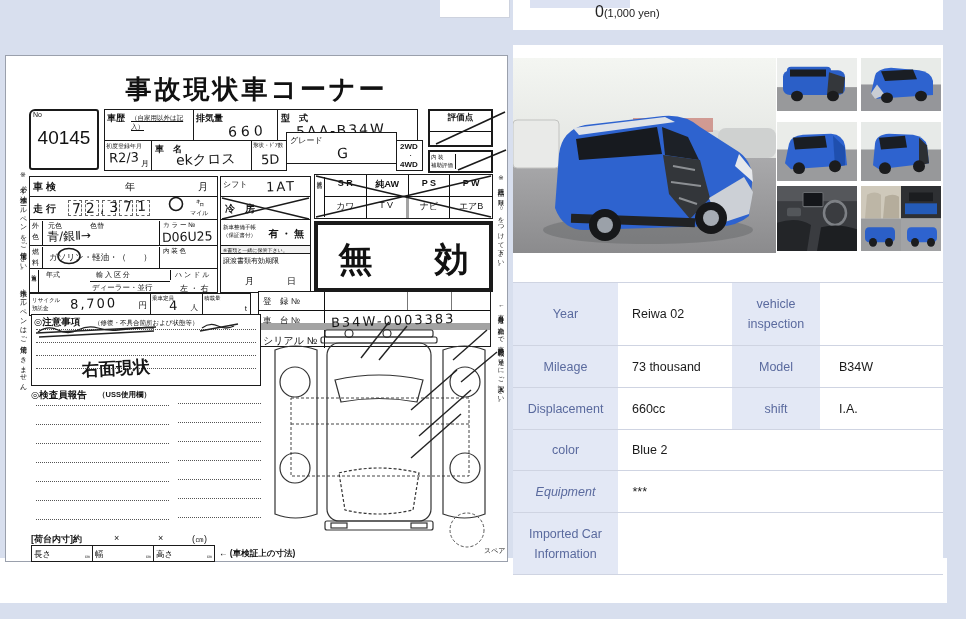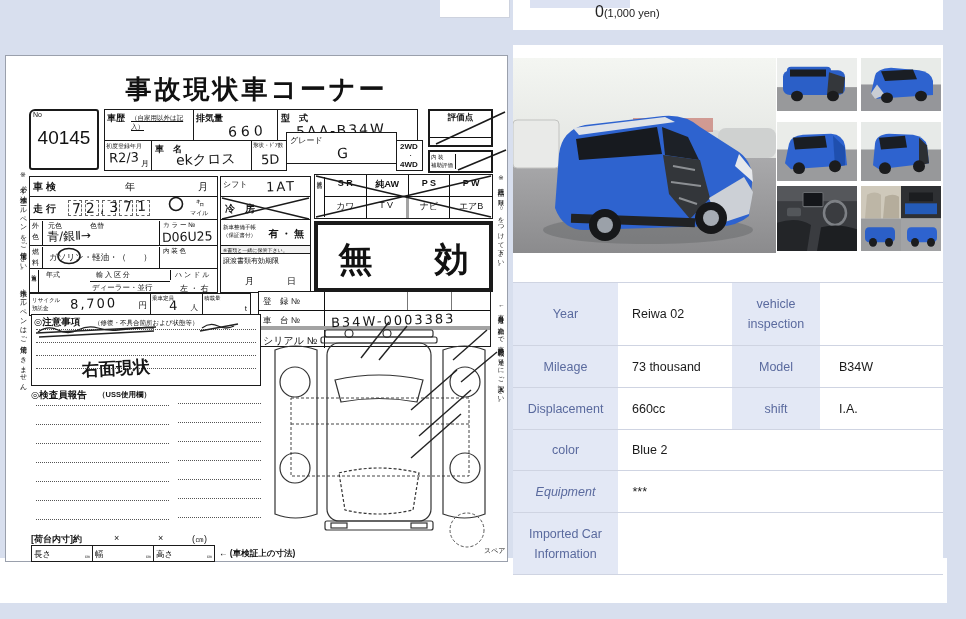--- a/index.html
+++ b/index.html
@@ -105,21 +105,21 @@
     <span class="lbl" style="position:absolute;left:3px;top:2px;font-size:8px;">グレード</span>
     <span class="hand" style="position:absolute;left:50px;top:12px;font-size:14px;">G</span>
   </div>
   <div class="cell" style="left:390px;top:84px;width:27px;height:31px;">
     <span class="lbl" style="position:absolute;left:3px;top:1px;font-size:8px;font-weight:bold;">2WD</span>
     <span class="lbl" style="position:absolute;left:10px;top:10px;font-size:7px;">・</span>
     <span class="lbl" style="position:absolute;left:3px;bottom:1px;font-size:8px;font-weight:bold;">4WD</span>
   </div>
 
   <div class="cell thick" style="left:422px;top:53px;width:65px;height:38px;">
-    <span class="lbl" style="position:absolute;left:0;right:0;top:1px;text-align:center;font-size:8.5px;font-weight:bold;border-bottom:1px solid #111;padding-bottom:13px;">評価点</span>
+    <span class="lbl" style="position:absolute;left:0;right:0;top:1px;text-align:center;font-size:8.5px;font-weight:bold;border-bottom:1px solid #111;padding-bottom:7px;">評価点</span>
   </div>
   <div class="cell thick" style="left:422px;top:94px;width:65px;height:23px;">
     <span class="lbl" style="position:absolute;left:1px;top:2px;font-size:5.5px;line-height:1.4;border-right:1px solid #111;padding-right:2px;"><span>内 装</span><br><span>補助評価</span></span>
   </div>
 
   <div class="cell" style="left:23px;top:120px;width:189px;height:21px;">
     <span class="lbl" style="position:absolute;left:3px;top:3px;font-size:10px;font-weight:bold;letter-spacing:3px;">車検</span>
     <span class="lbl" style="position:absolute;left:95px;top:3px;font-size:10px;">年</span>
     <span class="lbl" style="position:absolute;left:168px;top:3px;font-size:10px;">月</span>
   </div>
@@ -213,21 +213,21 @@
     <span class="lbl" style="position:absolute;right:3px;bottom:2px;font-size:8px;">t</span>
   </div>
 
   <div class="cell" style="left:252px;top:235px;width:233px;height:56px;">
     <div style="position:absolute;left:0;top:0;width:100%;height:19px;border-bottom:1px solid #111;">
       <span class="lbl" style="position:absolute;left:4px;top:4px;font-size:8.5px;">登　録 №</span>
       <span style="position:absolute;left:65px;top:0;height:100%;border-left:1px solid #111;"></span>
       <span style="position:absolute;left:148px;top:0;height:100%;border-left:1px solid #777;"></span>
       <span style="position:absolute;left:192px;top:0;height:100%;border-left:1px solid #777;"></span>
     </div>
-    <div style="position:absolute;left:0;top:19px;width:100%;height:19px;border-bottom:4px solid #a3a3a3;">
+    <div style="position:absolute;left:0;top:19px;width:100%;height:19px;border-bottom:7px solid #a3a3a3;">
       <span class="lbl" style="position:absolute;left:4px;top:4px;font-size:8.5px;">車　台 №</span>
       <span style="position:absolute;left:65px;top:0;height:100%;border-left:1px solid #111;"></span>
       <span class="hand" style="position:absolute;left:72px;top:2px;font-size:13px;letter-spacing:2px;">B34W-0003383</span>
     </div>
     <div style="position:absolute;left:0;top:38px;width:100%;height:18px;">
       <span class="lbl" style="position:absolute;left:4px;top:4px;font-size:10px;">シリアル №</span>
       <span style="position:absolute;left:65px;top:0;height:100%;border-left:1px solid #111;"></span>
     </div>
   </div>
 

